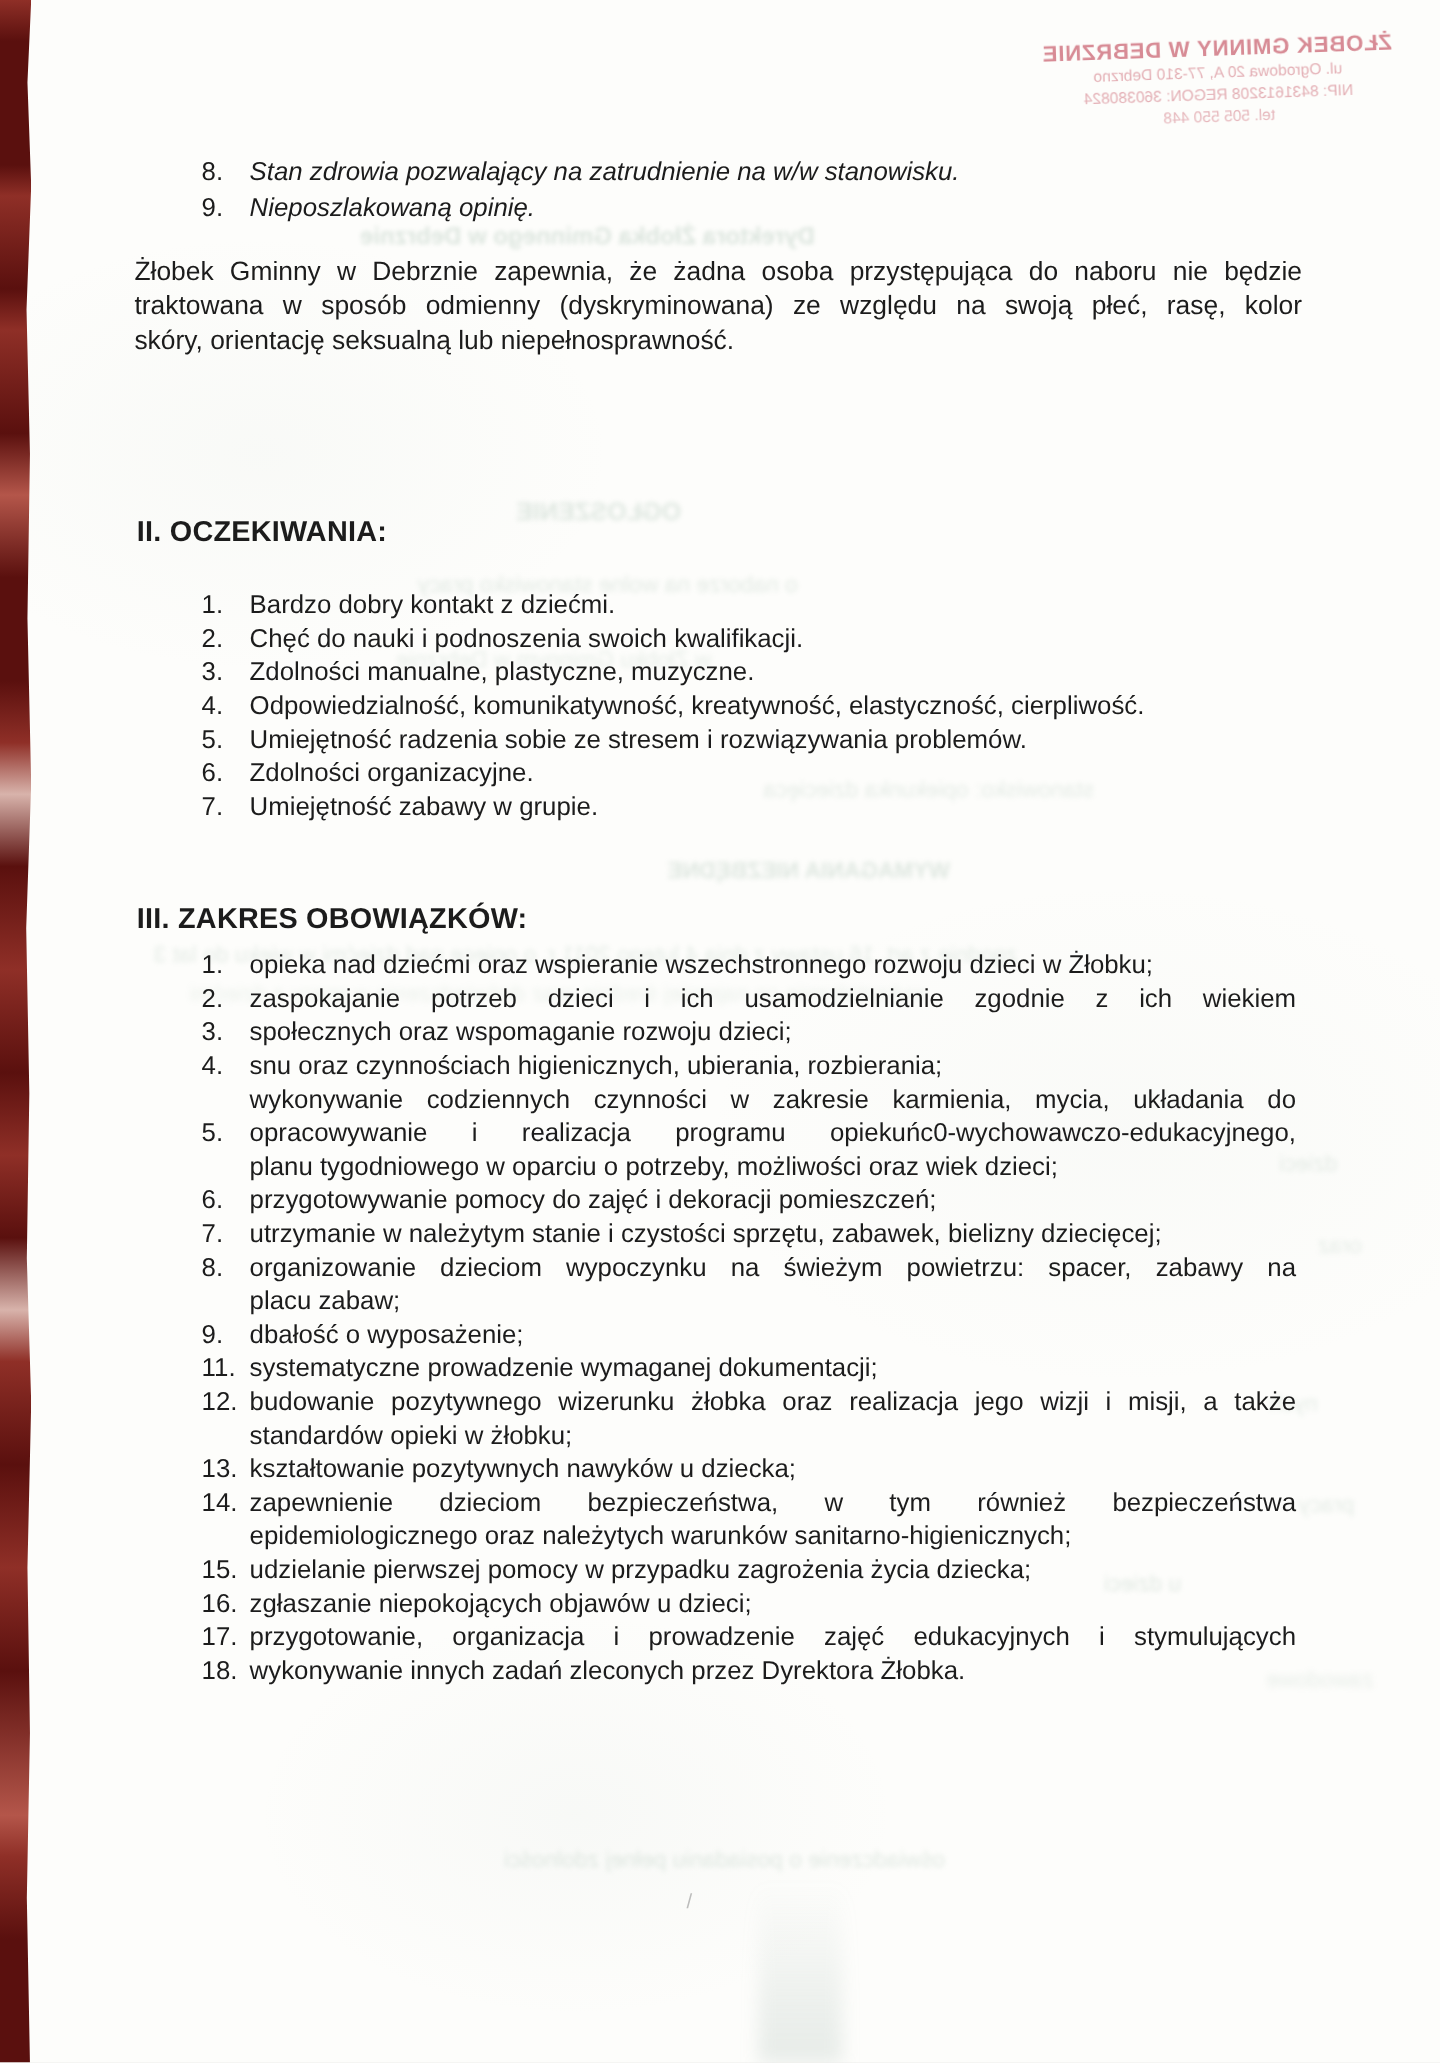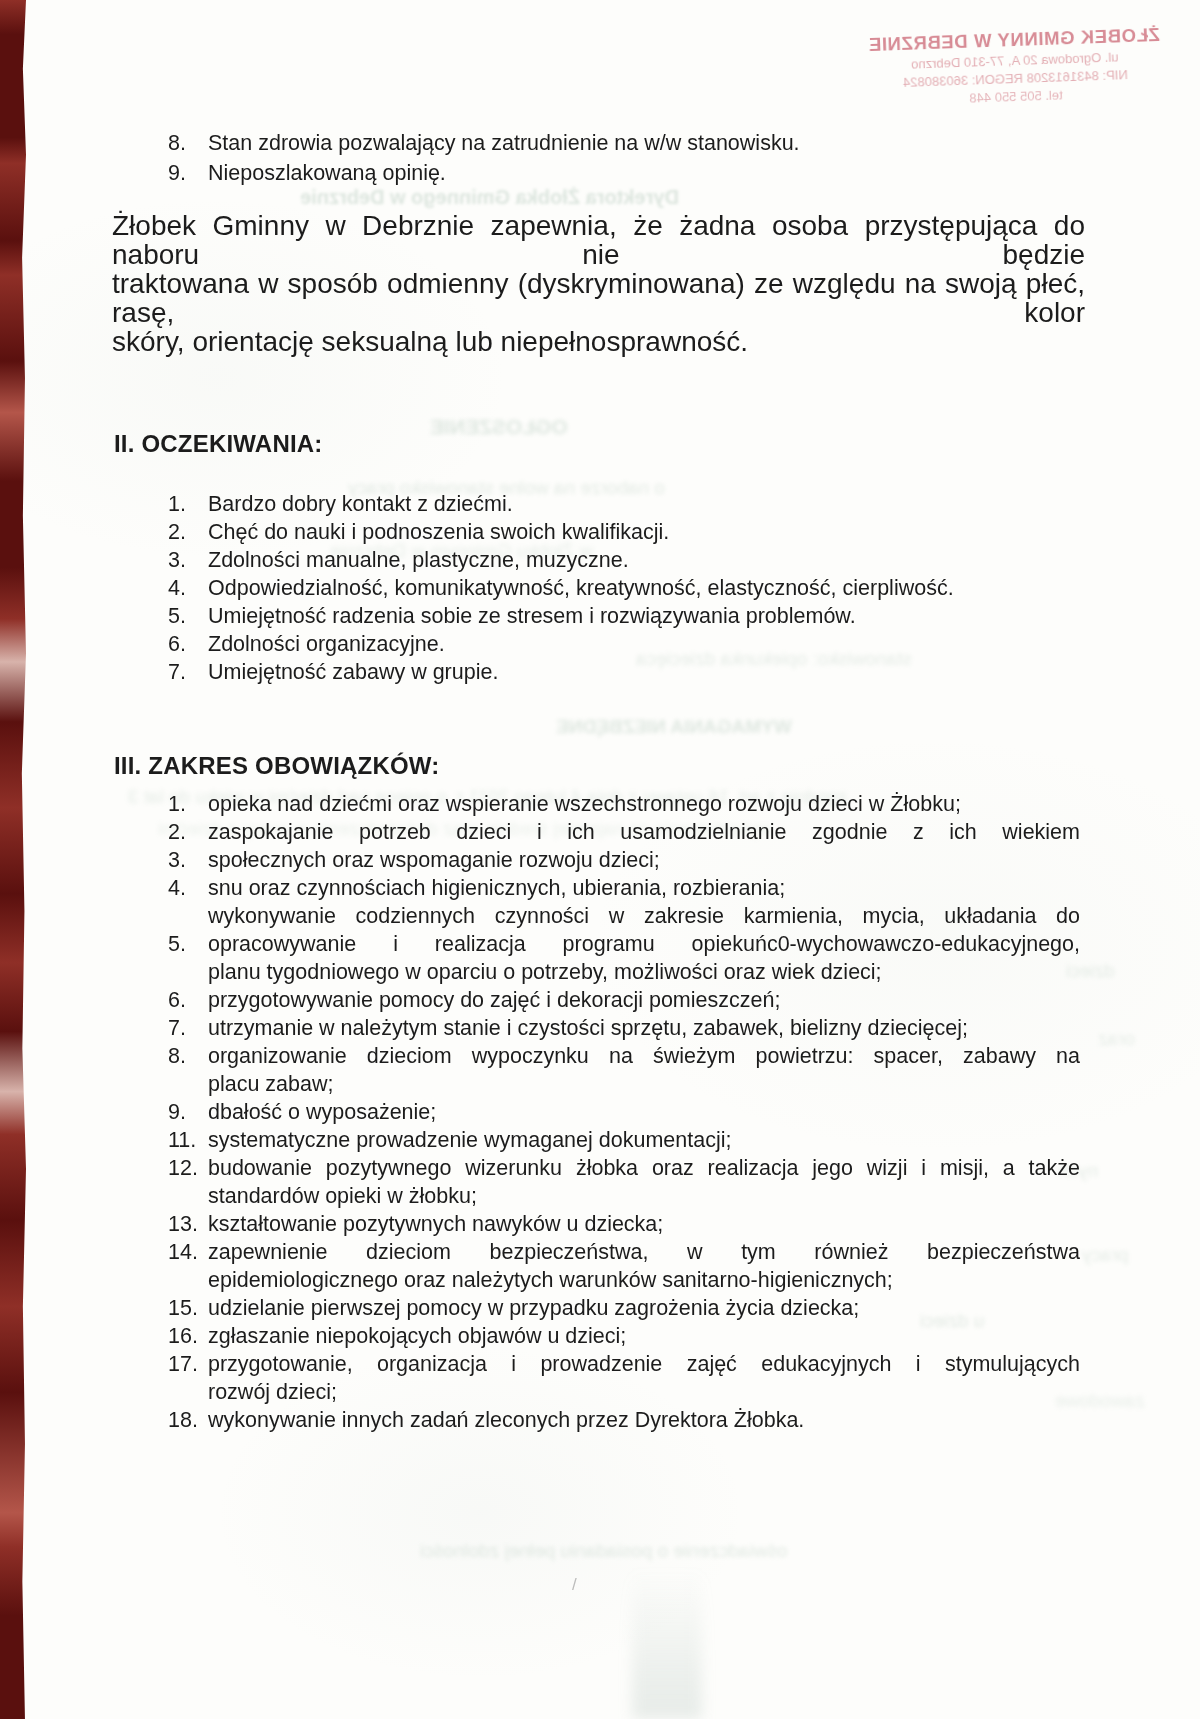--- a/index.html
+++ b/index.html
@@ -44,32 +44,32 @@
   }
   .stamp-l1{font-size:18.5px;font-weight:bold;letter-spacing:0.6px;opacity:0.72;line-height:24px;}
   .stamp-l2{font-size:13px;line-height:18px;opacity:0.5;}
   .stamp-l3{font-size:13px;line-height:18px;opacity:0.5;}
   .stamp-l4{font-size:13px;line-height:18px;opacity:0.45;}
   
   .heading{position:absolute;left:114px;font-size:24px;font-weight:bold;letter-spacing:0.2px;text-align:center;}
   .h2{top:430px;} .h3{top:740px;margin-top:12px;}
   .list{position:absolute;left:168px;font-size:21.5px;}
   .list-top{top:128px;width:900px;}
-  .list-top .line{line-height:30px;}
+  .list-top .line{line-height:30px;font-style:italic;}
   .list-2{top:490px;width:920px;}
   .list-3{top:790px;width:912px;}
   .li{display:flex;}
   .num{flex:0 0 40px;line-height:28px;}
   .list-top .num{line-height:30px;}
   .txt{flex:1;}
   .line{line-height:28px;}
   .just{text-align:justify;text-align-last:justify;}
   .intro{
     position:absolute;left:112px;top:211px;width:973px;
-    font-size:28px;
+    font-size:22px;
   }
   .intro .line{line-height:29px;}
   
   .bleed{position:absolute;inset:0;pointer-events:none;}
   .smudge{
     position:absolute;white-space:nowrap;
     font-size:19px;line-height:22px;
     transform-origin:left top;
   }
   .smudge.mir{transform:scaleX(-1);transform-origin:center;}
@@ -273,21 +273,20 @@
       <div class="li">
         <span class="num">16.</span>
         <div class="txt">
           <div class="line">zgłaszanie niepokojących objawów u dzieci;</div>
         </div>
       </div>
       <div class="li">
         <span class="num">17.</span>
         <div class="txt">
           <div class="line just">przygotowanie, organizacja i prowadzenie zajęć edukacyjnych i stymulujących</div>
-          <div class="line">rozwój dzieci;</div>
         </div>
       </div>
       <div class="li">
         <span class="num">18.</span>
         <div class="txt">
           <div class="line">wykonywanie innych zadań zleconych przez Dyrektora Żłobka.</div>
         </div>
       </div>
     </div>
 

